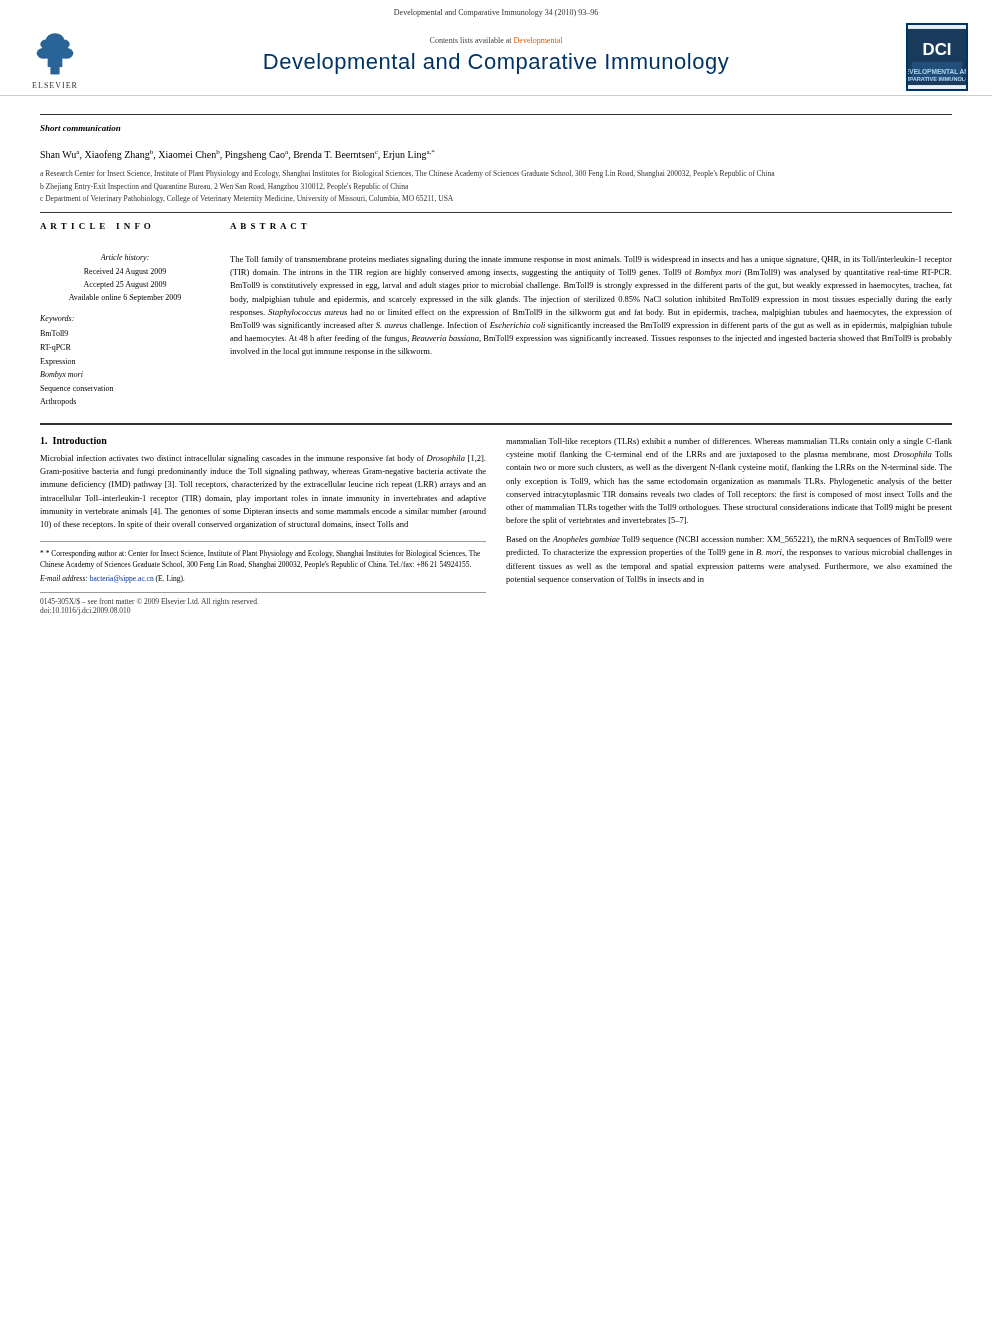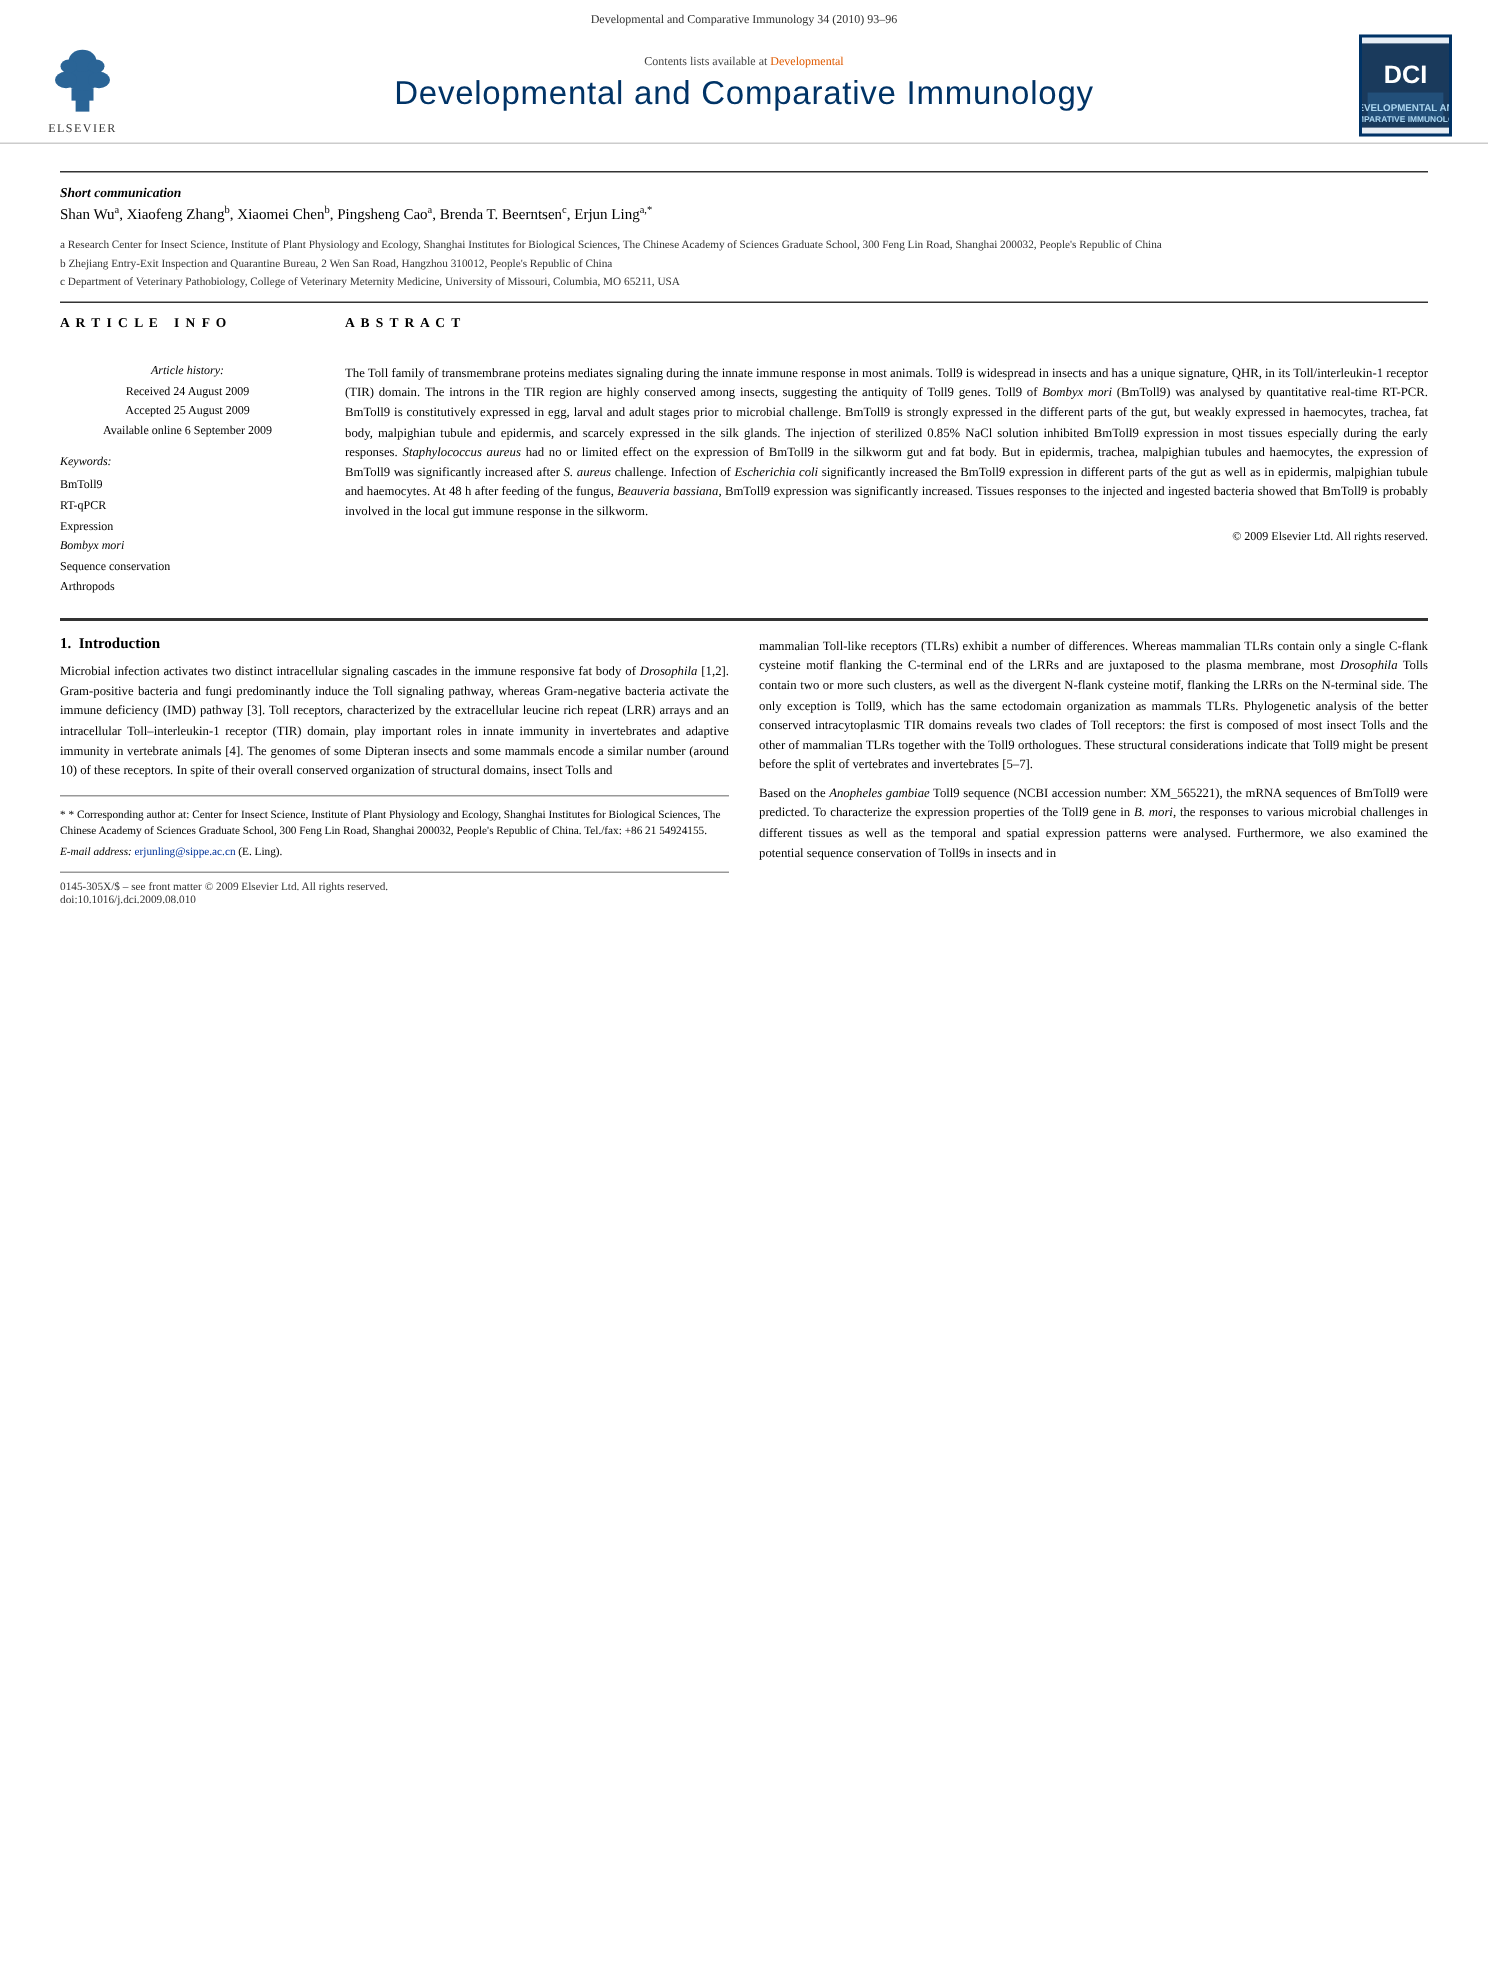--- a/index.html
+++ b/index.html
@@ -102,21 +102,21 @@
 
     
     .article-content {
       padding: 10px 40px 20px;
     }
 
     .short-communication-label {
       font-size: 9px;
       font-style: italic;
       font-weight: bold;
-      margin-bottom: 2px;
+      margin-bottom: 14px;
       color: #000;
     }
 
     .article-title {
       font-size: 17px;
       font-family: Arial, sans-serif;
       font-weight: bold;
       color: #000;
       line-height: 1.35;
       margin-bottom: 10px;
@@ -373,21 +373,20 @@
             <div>Arthropods</div>
           </div>
         </div>
       </div>
 
       <div class="right-col">
         <div class="section-heading">A B S T R A C T</div>
         <div class="abstract-text">
           The Toll family of transmembrane proteins mediates signaling during the innate immune response in most animals. Toll9 is widespread in insects and has a unique signature, QHR, in its Toll/interleukin-1 receptor (TIR) domain. The introns in the TIR region are highly conserved among insects, suggesting the antiquity of Toll9 genes. Toll9 of <em>Bombyx mori</em> (BmToll9) was analysed by quantitative real-time RT-PCR. BmToll9 is constitutively expressed in egg, larval and adult stages prior to microbial challenge. BmToll9 is strongly expressed in the different parts of the gut, but weakly expressed in haemocytes, trachea, fat body, malpighian tubule and epidermis, and scarcely expressed in the silk glands. The injection of sterilized 0.85% NaCl solution inhibited BmToll9 expression in most tissues especially during the early responses. <em>Staphylococcus aureus</em> had no or limited effect on the expression of BmToll9 in the silkworm gut and fat body. But in epidermis, trachea, malpighian tubules and haemocytes, the expression of BmToll9 was significantly increased after <em>S. aureus</em> challenge. Infection of <em>Escherichia coli</em> significantly increased the BmToll9 expression in different parts of the gut as well as in epidermis, malpighian tubule and haemocytes. At 48 h after feeding of the fungus, <em>Beauveria bassiana</em>, BmToll9 expression was significantly increased. Tissues responses to the injected and ingested bacteria showed that BmToll9 is probably involved in the local gut immune response in the silkworm.
         </div>
-        <div class="copyright-line">© 2009 Elsevier Ltd. All rights reserved.</div>
       </div>
 
     </div>
 
     <hr class="body-divider">
 
     <div class="body-two-col">
 
       <div class="body-left">
 
@@ -399,21 +398,21 @@
         <div class="body-text">
           Microbial infection activates two distinct intracellular signaling cascades in the immune responsive fat body of <em>Drosophila</em> [1,2]. Gram-positive bacteria and fungi predominantly induce the Toll signaling pathway, whereas Gram-negative bacteria activate the immune deficiency (IMD) pathway [3]. Toll receptors, characterized by the extracellular leucine rich repeat (LRR) arrays and an intracellular Toll–interleukin-1 receptor (TIR) domain, play important roles in innate immunity in invertebrates and adaptive immunity in vertebrate animals [4]. The genomes of some Dipteran insects and some mammals encode a similar number (around 10) of these receptors. In spite of their overall conserved organization of structural domains, insect Tolls and
         </div>
 
         <div class="footnotes-area">
           <div class="footnote-text">
             * <span>* Corresponding author at: Center for Insect Science, Institute of Plant Physiology and Ecology, Shanghai Institutes for Biological Sciences, The Chinese Academy of Sciences Graduate School, 300 Feng Lin Road, Shanghai 200032, People's Republic of China. Tel./fax: +86 21 54924155.</span>
           </div>
           <div class="footnote-text">
             <em><span>E-mail address:</span></em>
-            <span style="color:#003399;">erjunling@sippe.ac.cn</span>
+            <span style="color:#003399;">bacteria@sippe.ac.cn</span>
             <span>(E. Ling).</span>
           </div>
         </div>
 
         <div class="bottom-bar">
           <div>
             <div class="issn-line">0145-305X/$ – see front matter © 2009 Elsevier Ltd. All rights reserved.</div>
             <div class="issn-line">doi:10.1016/j.dci.2009.08.010</div>
           </div>
         </div>

